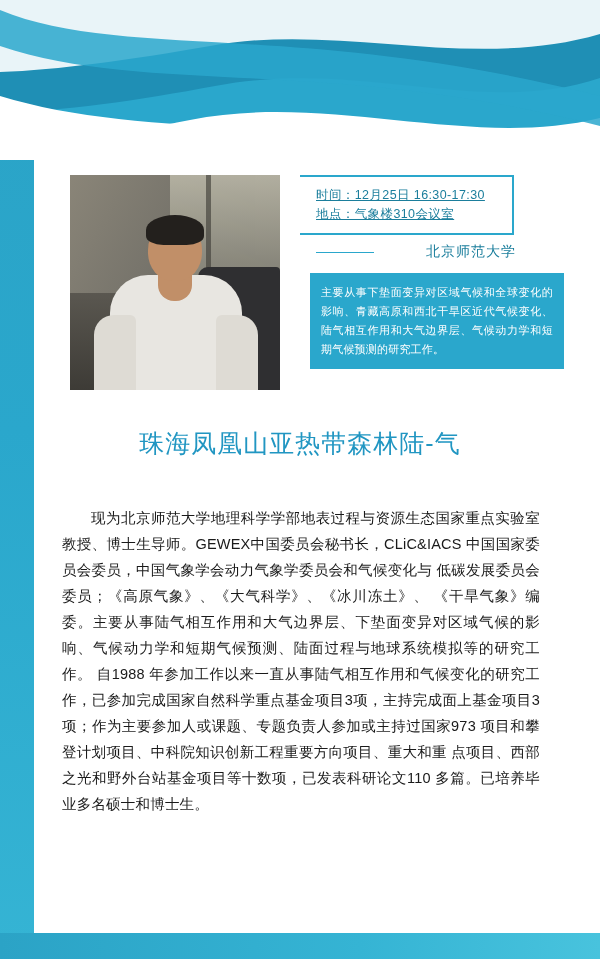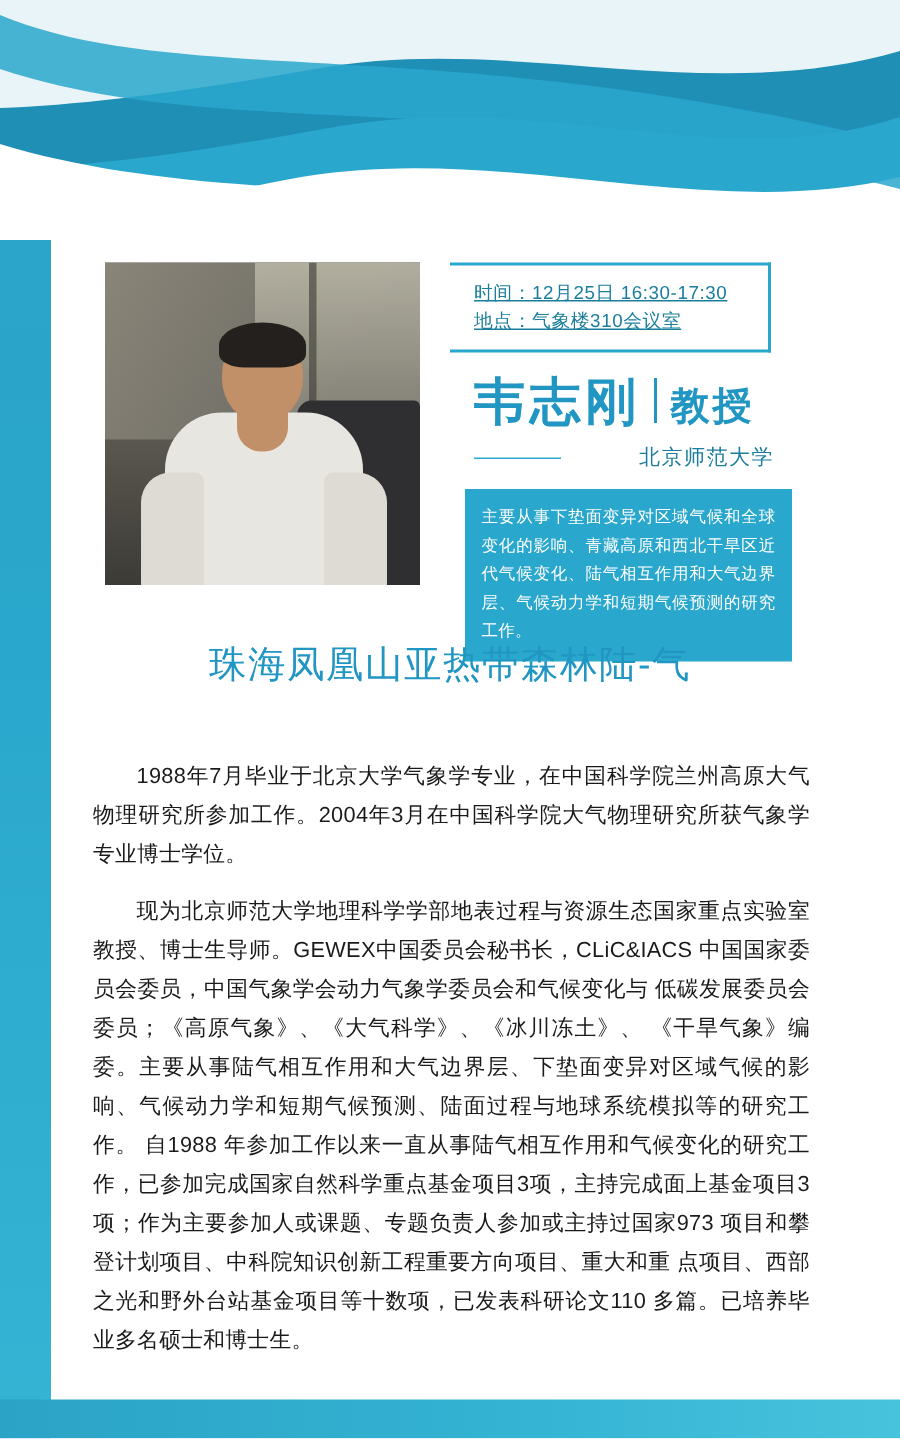--- a/index.html
+++ b/index.html
@@ -226,21 +226,21 @@
     margin-right: 8px;
   }
   .affil-text {
     color: #1b7e9c;
     font-size: 14px;
     letter-spacing: 1px;
   }
   .bio-box {
     margin-top: 12px;
     margin-left: 10px;
-    width: 218px;
+    width: 254px;
     background: #2aa7cc;
     color: #ffffff;
     font-size: 11px;
     line-height: 19px;
     padding: 10px 11px;
     box-sizing: border-box;
     text-align: justify;
     letter-spacing: .2px;
   }
   
@@ -304,36 +304,30 @@
     <div class="person-hair"></div>
   </div>
 
   <div class="info-panel">
 
     <div class="time-box">
       <div class="line">时间：12月25日  16:30-17:30</div>
       <div class="line">地点：气象楼310会议室</div>
     </div>
 
-    <div class="name-row">
-      <span class="name-main">韦志刚</span>
-      <span class="name-div"></span>
-      <span class="name-title">教授</span>
-    </div>
 
     <div class="affil-row">
       <span class="affil-line"></span>
       <span class="affil-text">北京师范大学</span>
     </div>
 
     <div class="bio-box">主要从事下垫面变异对区域气候和全球变化的影响、青藏高原和西北干旱区近代气候变化、陆气相互作用和大气边界层、气候动力学和短期气候预测的研究工作。</div>
   </div>
 
   <div class="talk-title">
     <div>珠海凤凰山亚热带森林陆-气</div>
   </div>
 
   <div class="body-text">
-    <p>1988年7月毕业于北京大学气象学专业，在中国科学院兰州高原大气物理研究所参加工作。2004年3月在中国科学院大气物理研究所获气象学专业博士学位。</p>
     <p>现为北京师范大学地理科学学部地表过程与资源生态国家重点实验室教授、博士生导师。GEWEX中国委员会秘书长，CLiC&amp;IACS 中国国家委员会委员，中国气象学会动力气象学委员会和气候变化与 低碳发展委员会委员；《高原气象》、《大气科学》、《冰川冻土》、 《干旱气象》编委。主要从事陆气相互作用和大气边界层、下垫面变异对区域气候的影响、气候动力学和短期气候预测、陆面过程与地球系统模拟等的研究工作。 自1988 年参加工作以来一直从事陆气相互作用和气候变化的研究工作，已参加完成国家自然科学重点基金项目3项，主持完成面上基金项目3项；作为主要参加人或课题、专题负责人参加或主持过国家973 项目和攀登计划项目、中科院知识创新工程重要方向项目、重大和重 点项目、西部之光和野外台站基金项目等十数项，已发表科研论文110 多篇。已培养毕业多名硕士和博士生。</p>
   </div>
 
 </div>
 
 </body></html>

